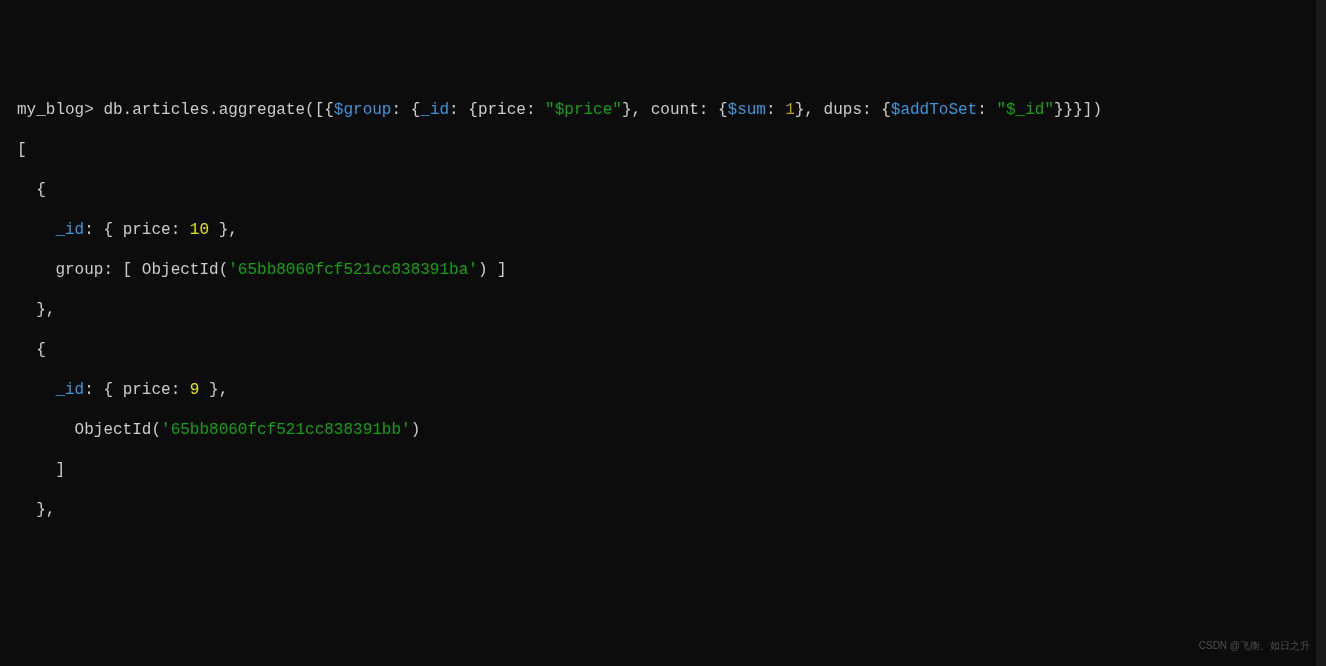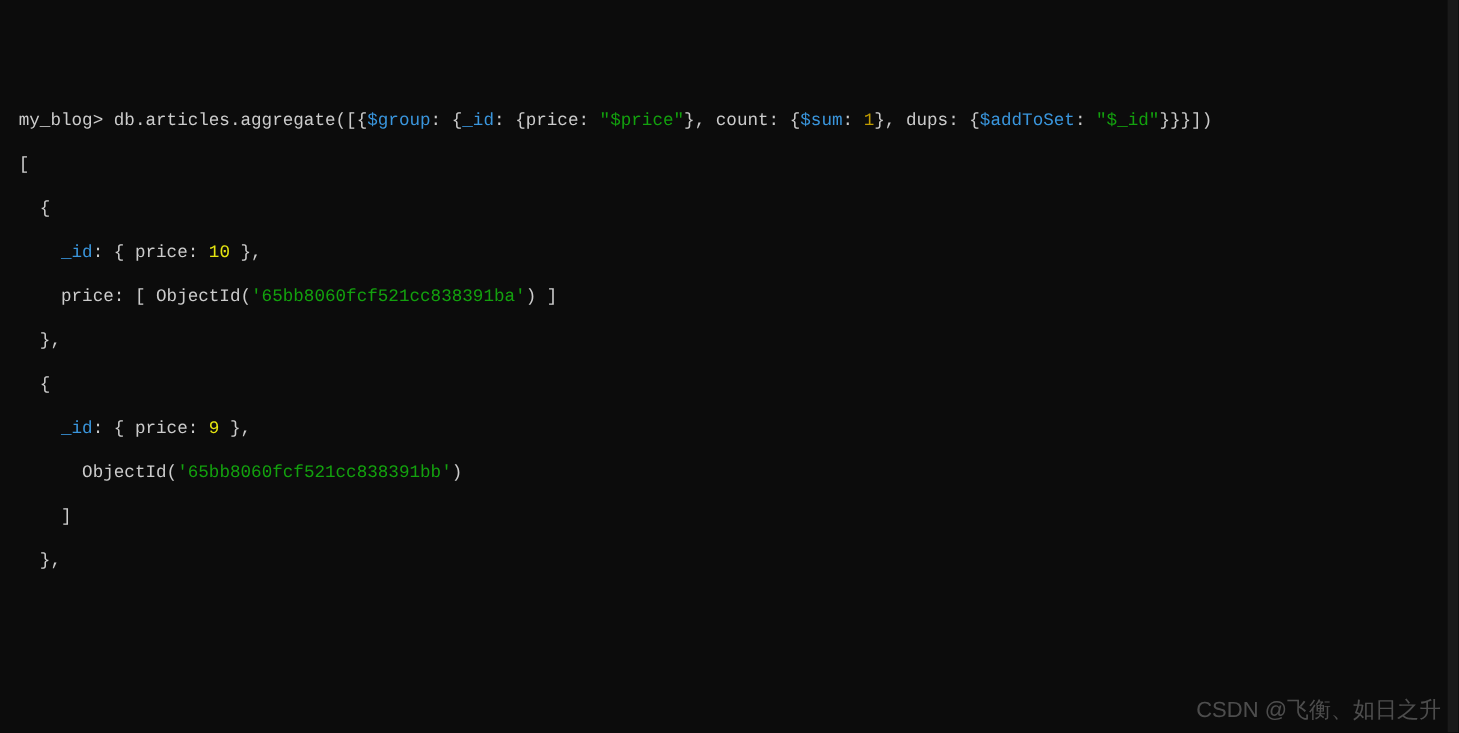--- a/index.html
+++ b/index.html
@@ -35,35 +35,35 @@
   .green { color: #13a10e; }
   .cyan { color: #3a96dd; }
   .gray { color: #cccccc; }
   .line { display: block; padding-left: 16px; }
   .watermark {
     position: absolute;
     right: 16px;
     bottom: 10px;
     color: rgba(200,200,200,0.35);
     font-family: sans-serif;
-    font-size: 20px;
+    font-size: 10px;
     pointer-events: none;
   }
 </style>
 </head>
 <body>
 
 
 
 <div class="terminal">
 <span class="line"><span class="prompt">my_blog&gt;</span><span class="gray"> db.articles.aggregate([{</span><span class="cyan">$group</span><span class="gray">: {</span><span class="cyan">_id</span><span class="gray">: {price: </span><span class="green">"$price"</span><span class="gray">}, count: {</span><span class="cyan">$sum</span><span class="gray">: </span><span class="darkyellow">1</span><span class="gray">}, dups: {</span><span class="cyan">$addToSet</span><span class="gray">: </span><span class="green">"$_id"</span><span class="gray">}}}])</span></span>
 <span class="line">[</span>
 <span class="line">  {</span>
 <span class="line"><span>    </span><span class="cyan">_id</span><span>: { price: </span><span class="yellow">10</span><span> },</span></span>
-<span class="line"><span>    price: [ ObjectId(</span><span class="green">'65bb8060fcf521cc838391ba'</span><span>) ]</span></span>
+<span class="line"><span>    group: [ ObjectId(</span><span class="green">'65bb8060fcf521cc838391ba'</span><span>) ]</span></span>
 <span class="line">  },</span>
 <span class="line">  {</span>
 <span class="line"><span>    </span><span class="cyan">_id</span><span>: { price: </span><span class="yellow">9</span><span> },</span></span>
 <span class="line"><span>      ObjectId(</span><span class="green">'65bb8060fcf521cc838391bb'</span><span>)</span></span>
 <span class="line">    ]</span>
 <span class="line">  },</span>
 
 
 
 

